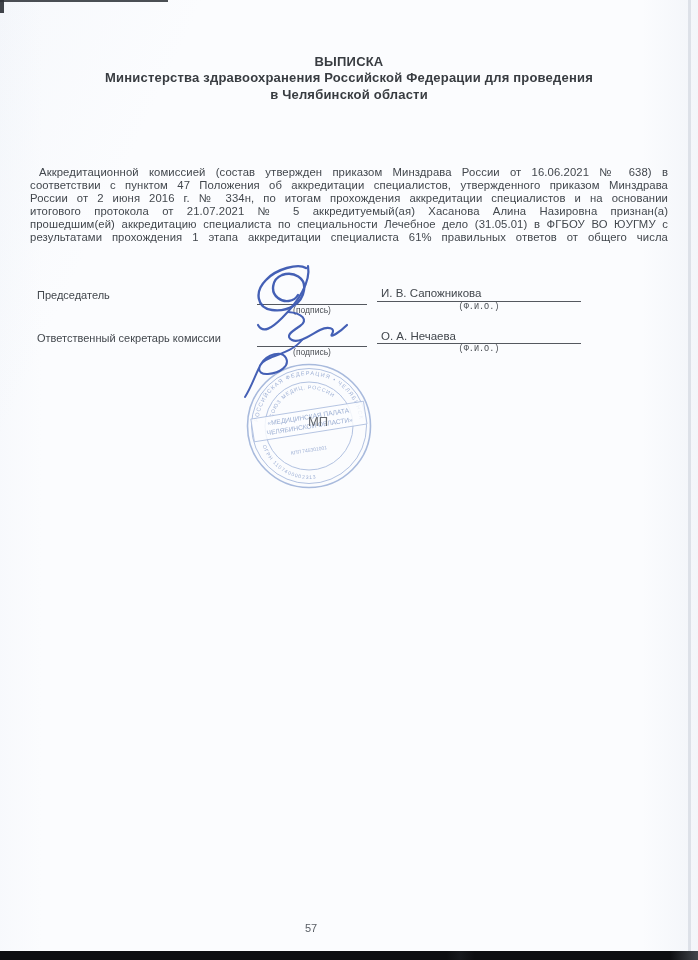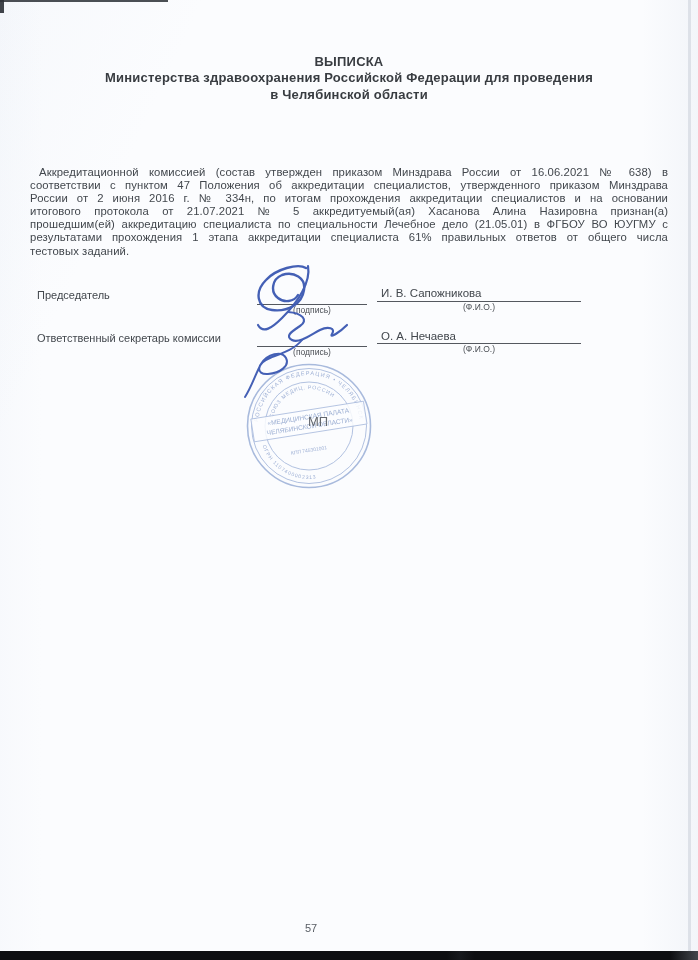--- a/index.html
+++ b/index.html
@@ -39,21 +39,21 @@
   .jline{text-align:justify;text-align-last:justify;white-space:normal;}
   .jline.first{text-indent:9px;}
   .jline.last{text-align-last:left;}
 
   
   .sig-label{position:absolute;left:37px;color:#42474d;font-size:11px;}
   .sig-line{position:absolute;left:257px;width:110px;border-bottom:1px solid #54585f;}
   .sig-caption{position:absolute;left:257px;width:110px;text-align:center;color:#4a4e54;font-size:8.5px;}
   .name-text{position:absolute;left:381px;color:#42474d;font-size:11.5px;}
   .name-line{position:absolute;left:377px;width:204px;border-bottom:1px solid #54585f;}
-  .name-caption{position:absolute;left:377px;width:204px;text-align:center;color:#4a4e54;font-size:8.5px;}
+  .name-caption{position:absolute;left:377px;width:204px;text-align:center;color:#4a4e54;font-size:8.5px;font-family:Liberation Mono, monospace;}
 
   
   .signature-svg{position:absolute;left:228px;top:262px;width:145px;height:140px;}
   .stamp-svg{position:absolute;left:243px;top:360px;width:132px;height:132px;}
   .stamp-faint{filter:blur(.4px);opacity:.88;}
 
   .page-number{
     position:absolute;left:0;top:922px;width:622px;text-align:center;
     color:#585d64;font-size:11px;
   }
@@ -71,23 +71,22 @@
     <div>ВЫПИСКА</div>
     <div>Министерства здравоохранения Российской Федерации для проведения</div>
     <div>в Челябинской области</div>
   </div>
 
   <div class="body-par">
     <div class="jline first">Аккредитационной комиссией (состав утвержден приказом Минздрава России от 16.06.2021 № 638) в</div>
     <div class="jline">соответствии с пунктом 47 Положения об аккредитации специалистов, утвержденного приказом Минздрава</div>
     <div class="jline">России от 2 июня 2016 г. № 334н, по итогам прохождения аккредитации специалистов и на основании</div>
     <div class="jline">итогового протокола от 21.07.2021 № 5 аккредитуемый(ая) Хасанова Алина Назировна признан(а)</div>
-    <div class="jline">прошедшим(ей) аккредитацию специалиста по специальности Лечебное дело (21.05.01) в ФГБОУ ВО ЮУГМУ с</div>
+    <div class="jline">прошедшим(ей) аккредитацию специалиста по специальности Лечебное дело (31.05.01) в ФГБОУ ВО ЮУГМУ с</div>
     <div class="jline">результатами прохождения 1 этапа аккредитации специалиста 61% правильных ответов от общего числа</div>
-    <div class="jline last">тестовых заданий.</div>
   </div>
 
   <div class="sig-label" style="top:289px">Председатель</div>
   <div class="sig-line" style="top:291px;height:13px"></div>
   <div class="sig-caption" style="top:305px">(подпись)</div>
   <div class="name-text" style="top:287px">И. В. Сапожникова</div>
   <div class="name-line" style="top:289px;height:12px"></div>
   <div class="name-caption" style="top:302px">(Ф.И.О.)</div>
 
   <div class="sig-label" style="top:332px">Ответственный секретарь комиссии</div>

